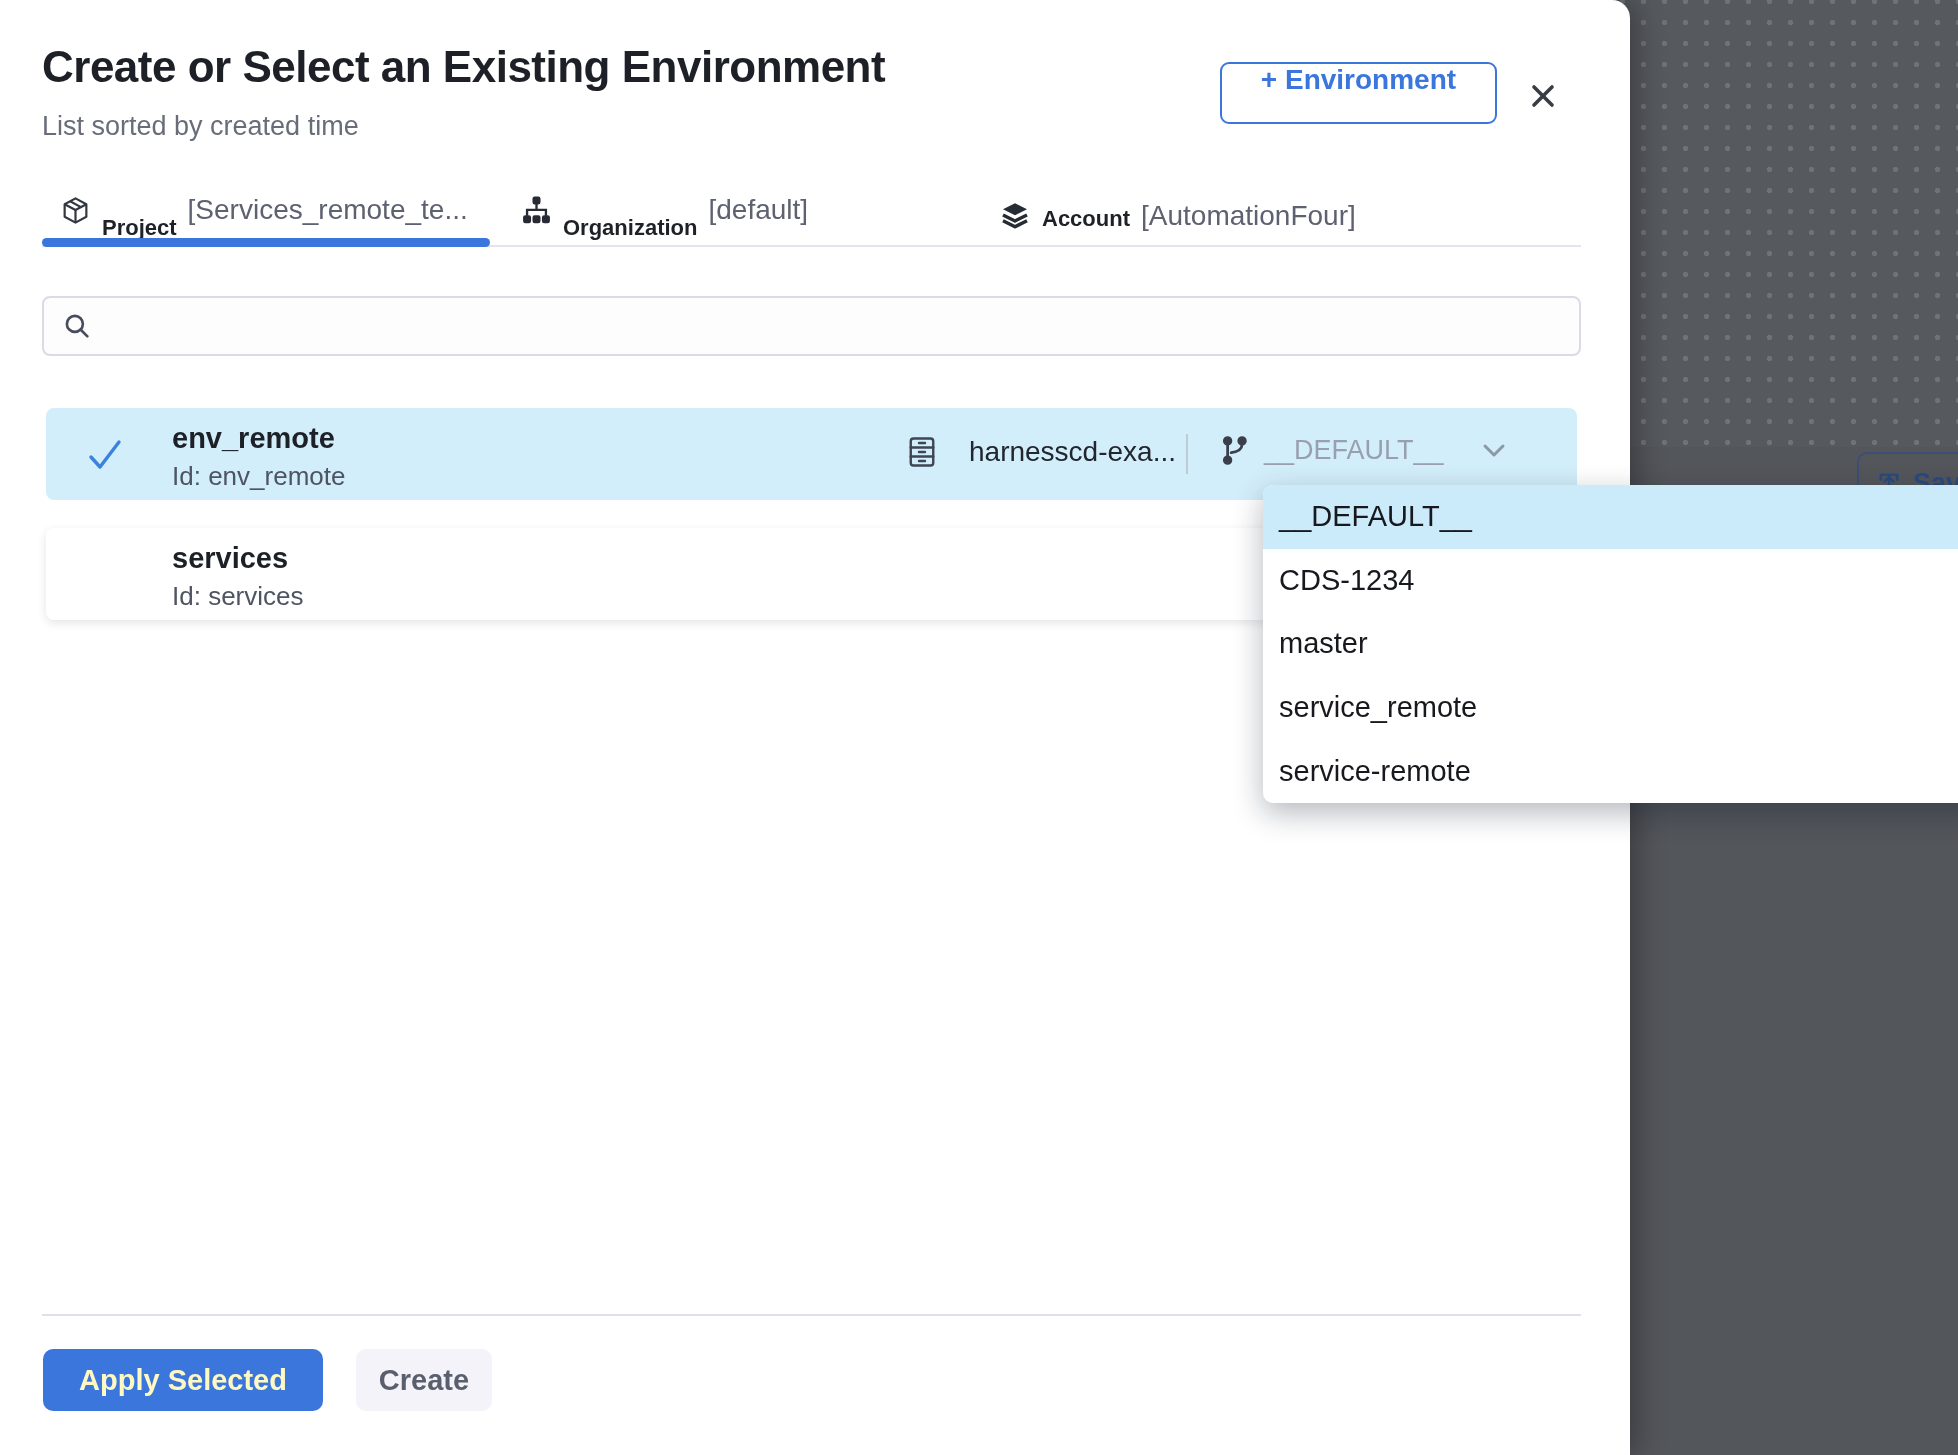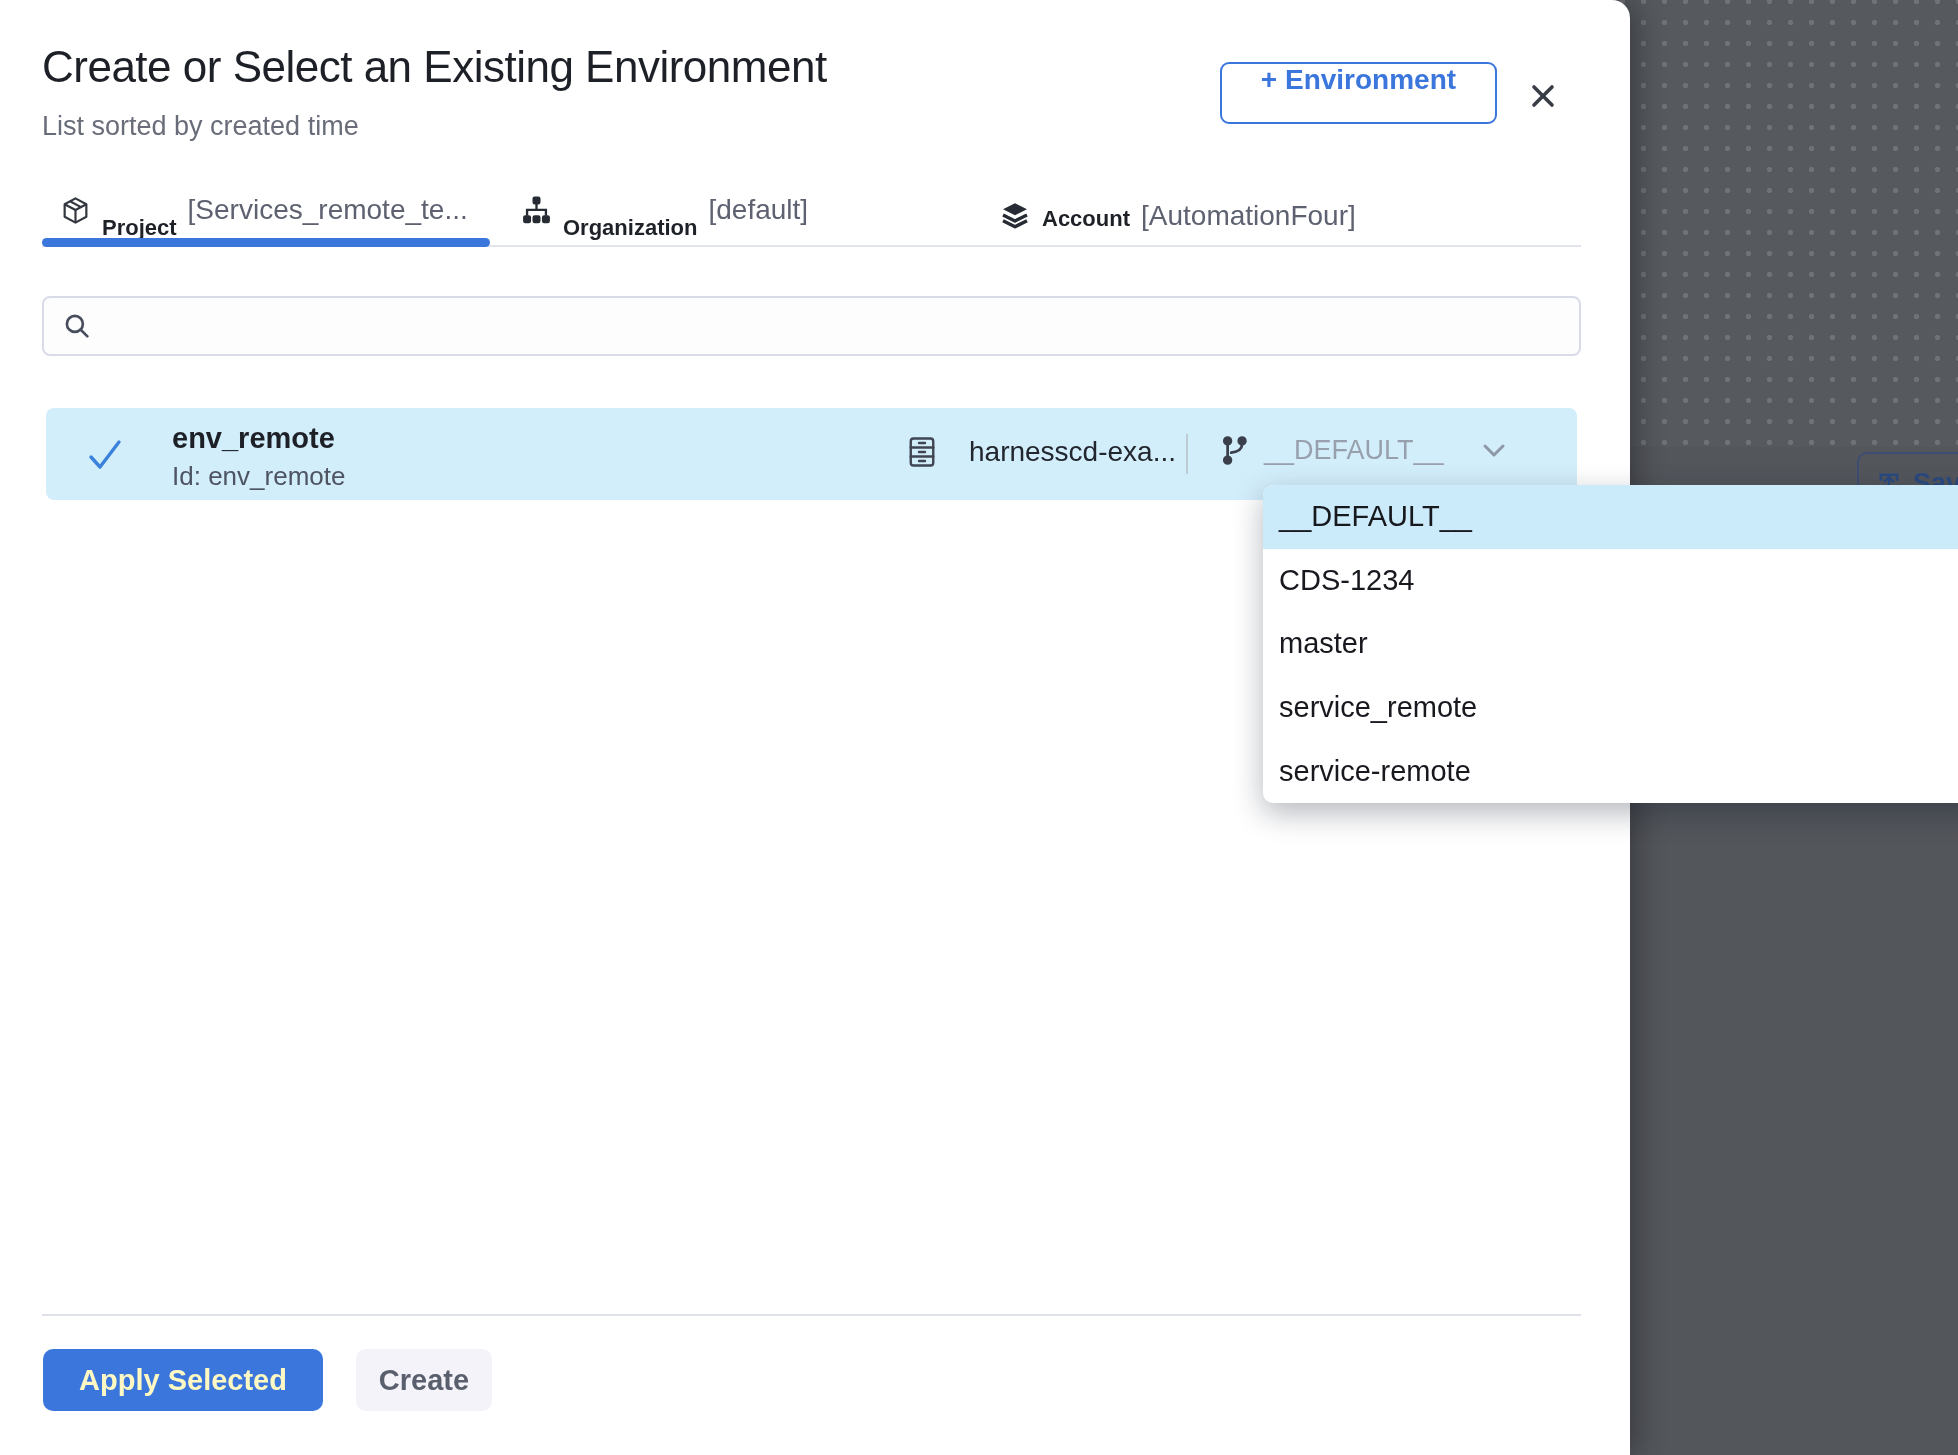--- a/index.html
+++ b/index.html
@@ -15,21 +15,21 @@
                   background-size:21px 21px; background-position:12px 12px; }
   .save-button  { position:absolute; left:1857px; top:452px; width:170px; height:62px;
                   border:2.5px solid #3E4D74; border-radius:10px; z-index:2;
                   display:flex; align-items:center; gap:10px; padding-left:16px;
                   color:#2B4A7E; font-size:27px; font-weight:bold; background:transparent; }
 
   
   .modal { position:absolute; left:0; top:0; width:1630px; height:1455px; background:#ffffff;
            border-top-right-radius:18px; box-shadow:8px 0 28px rgba(0,0,0,0.30); z-index:1; }
 
-  .modal-title    { position:absolute; left:42px; top:42px; font-size:44px; font-weight:normal;
+  .modal-title    { position:absolute; left:42px; top:42px; font-size:44px; font-weight:bold;
                     color:#1D2026; letter-spacing:-0.5px; }
   .modal-subtitle { position:absolute; left:42px; top:111px; font-size:27px; color:#696D79; }
 
   .new-env-btn { position:absolute; left:1220px; top:62px; width:277px; height:62px;
                  border:2.5px solid #3B76DC; border-radius:9px; background:#fff;
                  color:#3B76DC; font-size:28px; font-weight:bold;
                  display:flex; align-items:flex-start; justify-content:center; cursor:pointer; }
   .close-btn   { position:absolute; left:1526px; top:79px; width:34px; height:34px; cursor:pointer; }
 
   
@@ -204,20 +204,24 @@
       </span>
       <span class="branch-label">__DEFAULT__</span>
       <span>
         <svg width="24" height="15" viewBox="0 0 24 15" fill="none" stroke="#8D97A5" stroke-width="3" stroke-linecap="round" stroke-linejoin="round">
           <path d="M3 3 L12 12 L21 3"></path>
         </svg>
       </span>
     </div>
   </div>
 
+  <div class="env-row plain">
+    <div class="env-name">services</div>
+    <div class="env-id">Id: services</div>
+  </div>
 
   <div class="footer-divider"></div>
   <button class="apply-btn">Apply Selected</button>
   <button class="cancel-btn">Create</button>
 </div>
 
 <div class="branch-dropdown">
   <div class="dropdown-item highlighted">__DEFAULT__</div>
   <div class="dropdown-item">CDS-1234</div>
   <div class="dropdown-item">master</div>

